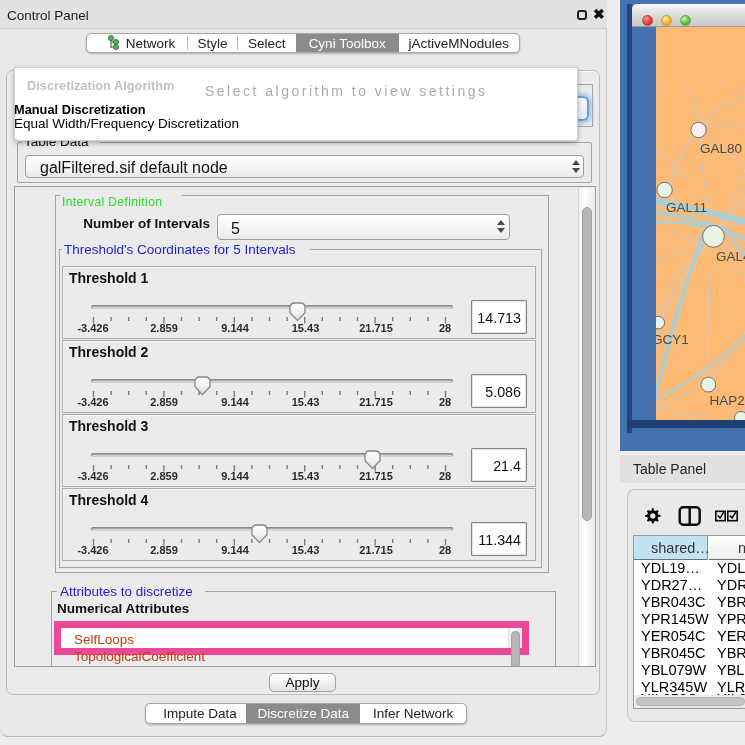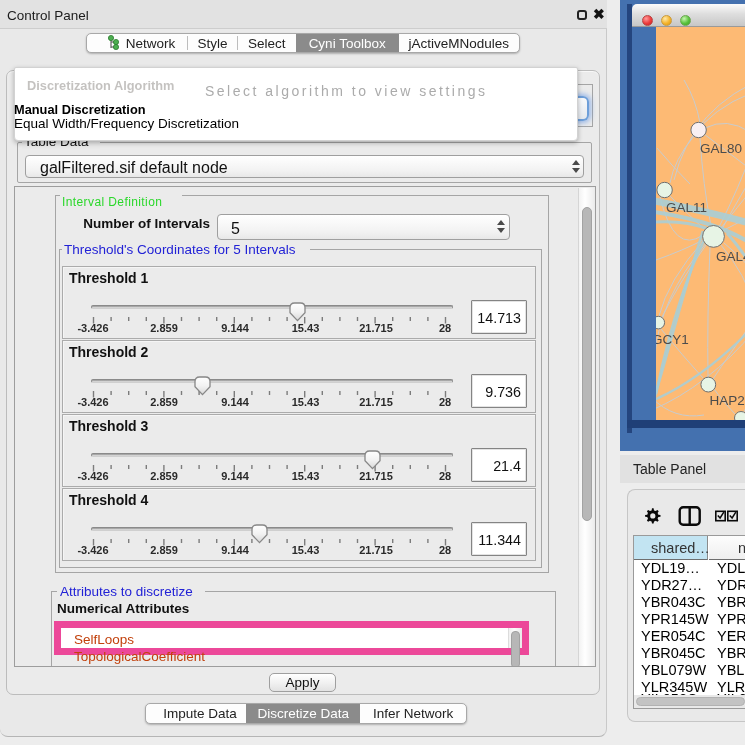--- a/index.html
+++ b/index.html
@@ -226,21 +226,21 @@
           </defs>
       </svg>
       <div class="tlabels">
           <span style="left:30px;">-3.426</span>
           <span style="left:101px;">2.859</span>
           <span style="left:172px;">9.144</span>
           <span style="left:242.5px;">15.43</span>
           <span style="left:313px;">21.715</span>
           <span style="left:382px;">28</span>
         </div>
-      <div class="vbox">9.736</div>
+      <div class="vbox">5.086</div>
     </div>
     <div class="tblock" style="top:227px;">
       <div class="bt">Threshold 3</div>
       <div class="track"></div>
       <svg class="ticks" style="left:0;top:49.5px;" width="420" height="8">
           <line x1="30.5" y1="0" x2="30.5" y2="6.5" stroke="#7c7c7c" stroke-width="1.4"></line>
           <line x1="48.1" y1="0" x2="48.1" y2="4" stroke="#7c7c7c" stroke-width="1.4"></line>
           <line x1="65.7" y1="0" x2="65.7" y2="4" stroke="#7c7c7c" stroke-width="1.4"></line>
           <line x1="83.3" y1="0" x2="83.3" y2="4" stroke="#7c7c7c" stroke-width="1.4"></line>
           <line x1="100.9" y1="0" x2="100.9" y2="6.5" stroke="#7c7c7c" stroke-width="1.4"></line>

